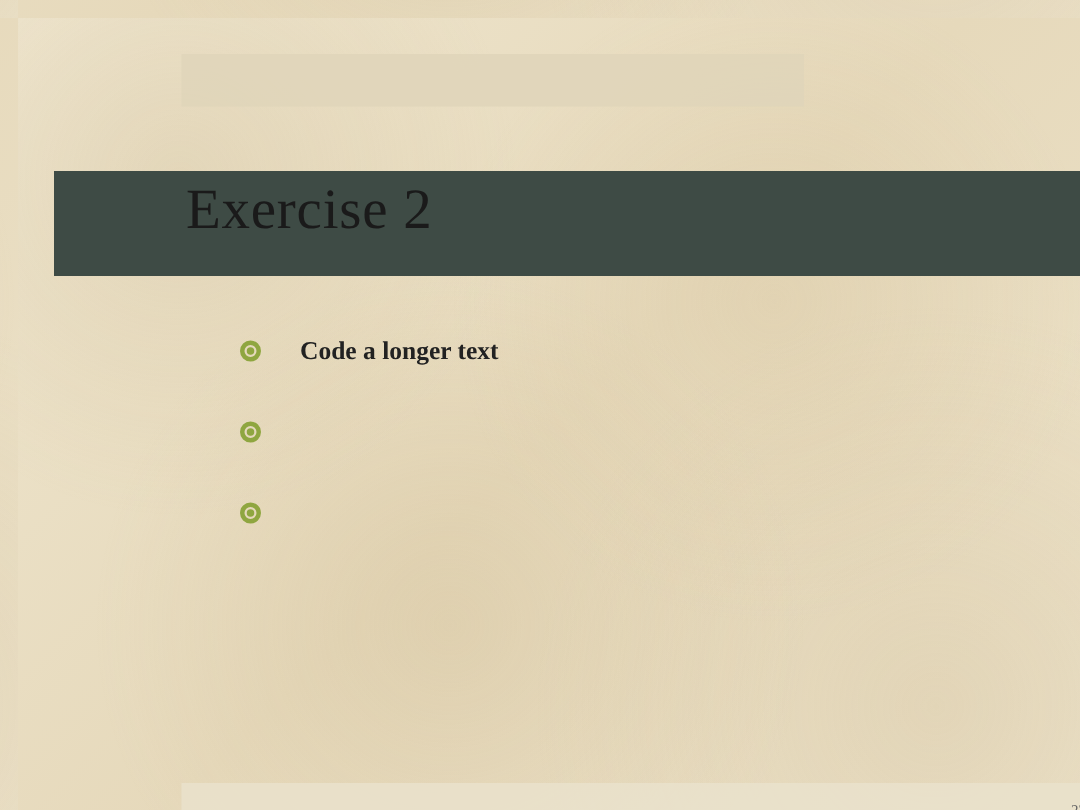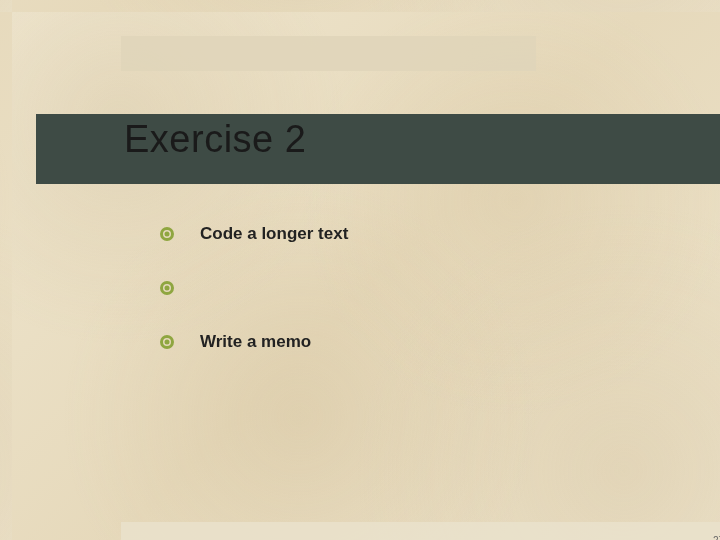--- a/index.html
+++ b/index.html
@@ -1,15 +1,15 @@
 <!DOCTYPE html>
 <html><head>
 <meta charset="utf-8">
 <style>
-  * { margin: 12px; padding: 0; box-sizing: border-box; }
+  * { margin: 12px; padding: 0; box-sizing: border-box; font-family: Liberation Serif, serif; }
   html, body { width: 720px; height: 540px; overflow: hidden; }
   body {
     font-family: Arial, Helvetica, sans-serif;
     background:
       radial-gradient(circle at 15% 20%, rgba(200,180,140,0.25) 0%, rgba(200,180,140,0) 30%),
       radial-gradient(circle at 70% 35%, rgba(210,190,150,0.25) 0%, rgba(210,190,150,0) 35%),
       radial-gradient(circle at 40% 75%, rgba(205,185,145,0.30) 0%, rgba(205,185,145,0) 40%),
       radial-gradient(circle at 85% 85%, rgba(200,180,140,0.25) 0%, rgba(200,180,140,0) 35%),
       linear-gradient(135deg, #efe6cf 0%, #e6d9bb 50%, #ede3cb 100%);
     position: relative;
@@ -98,18 +98,17 @@
 <div class="bullets">
   <div class="bullet-row">
     <span class="bullet-icon"></span>
     <span class="bullet-text">Code a longer text</span>
   </div>
   <div class="bullet-row">
     <span class="bullet-icon"></span>
   </div>
   <div class="bullet-row">
     <span class="bullet-icon"></span>
-    <span class="bullet-text">Write a memo</span>
   </div>
 </div>
 
 <div class="footer-bar"></div>
 <div class="page-num">27</div>
 
 </body></html>

